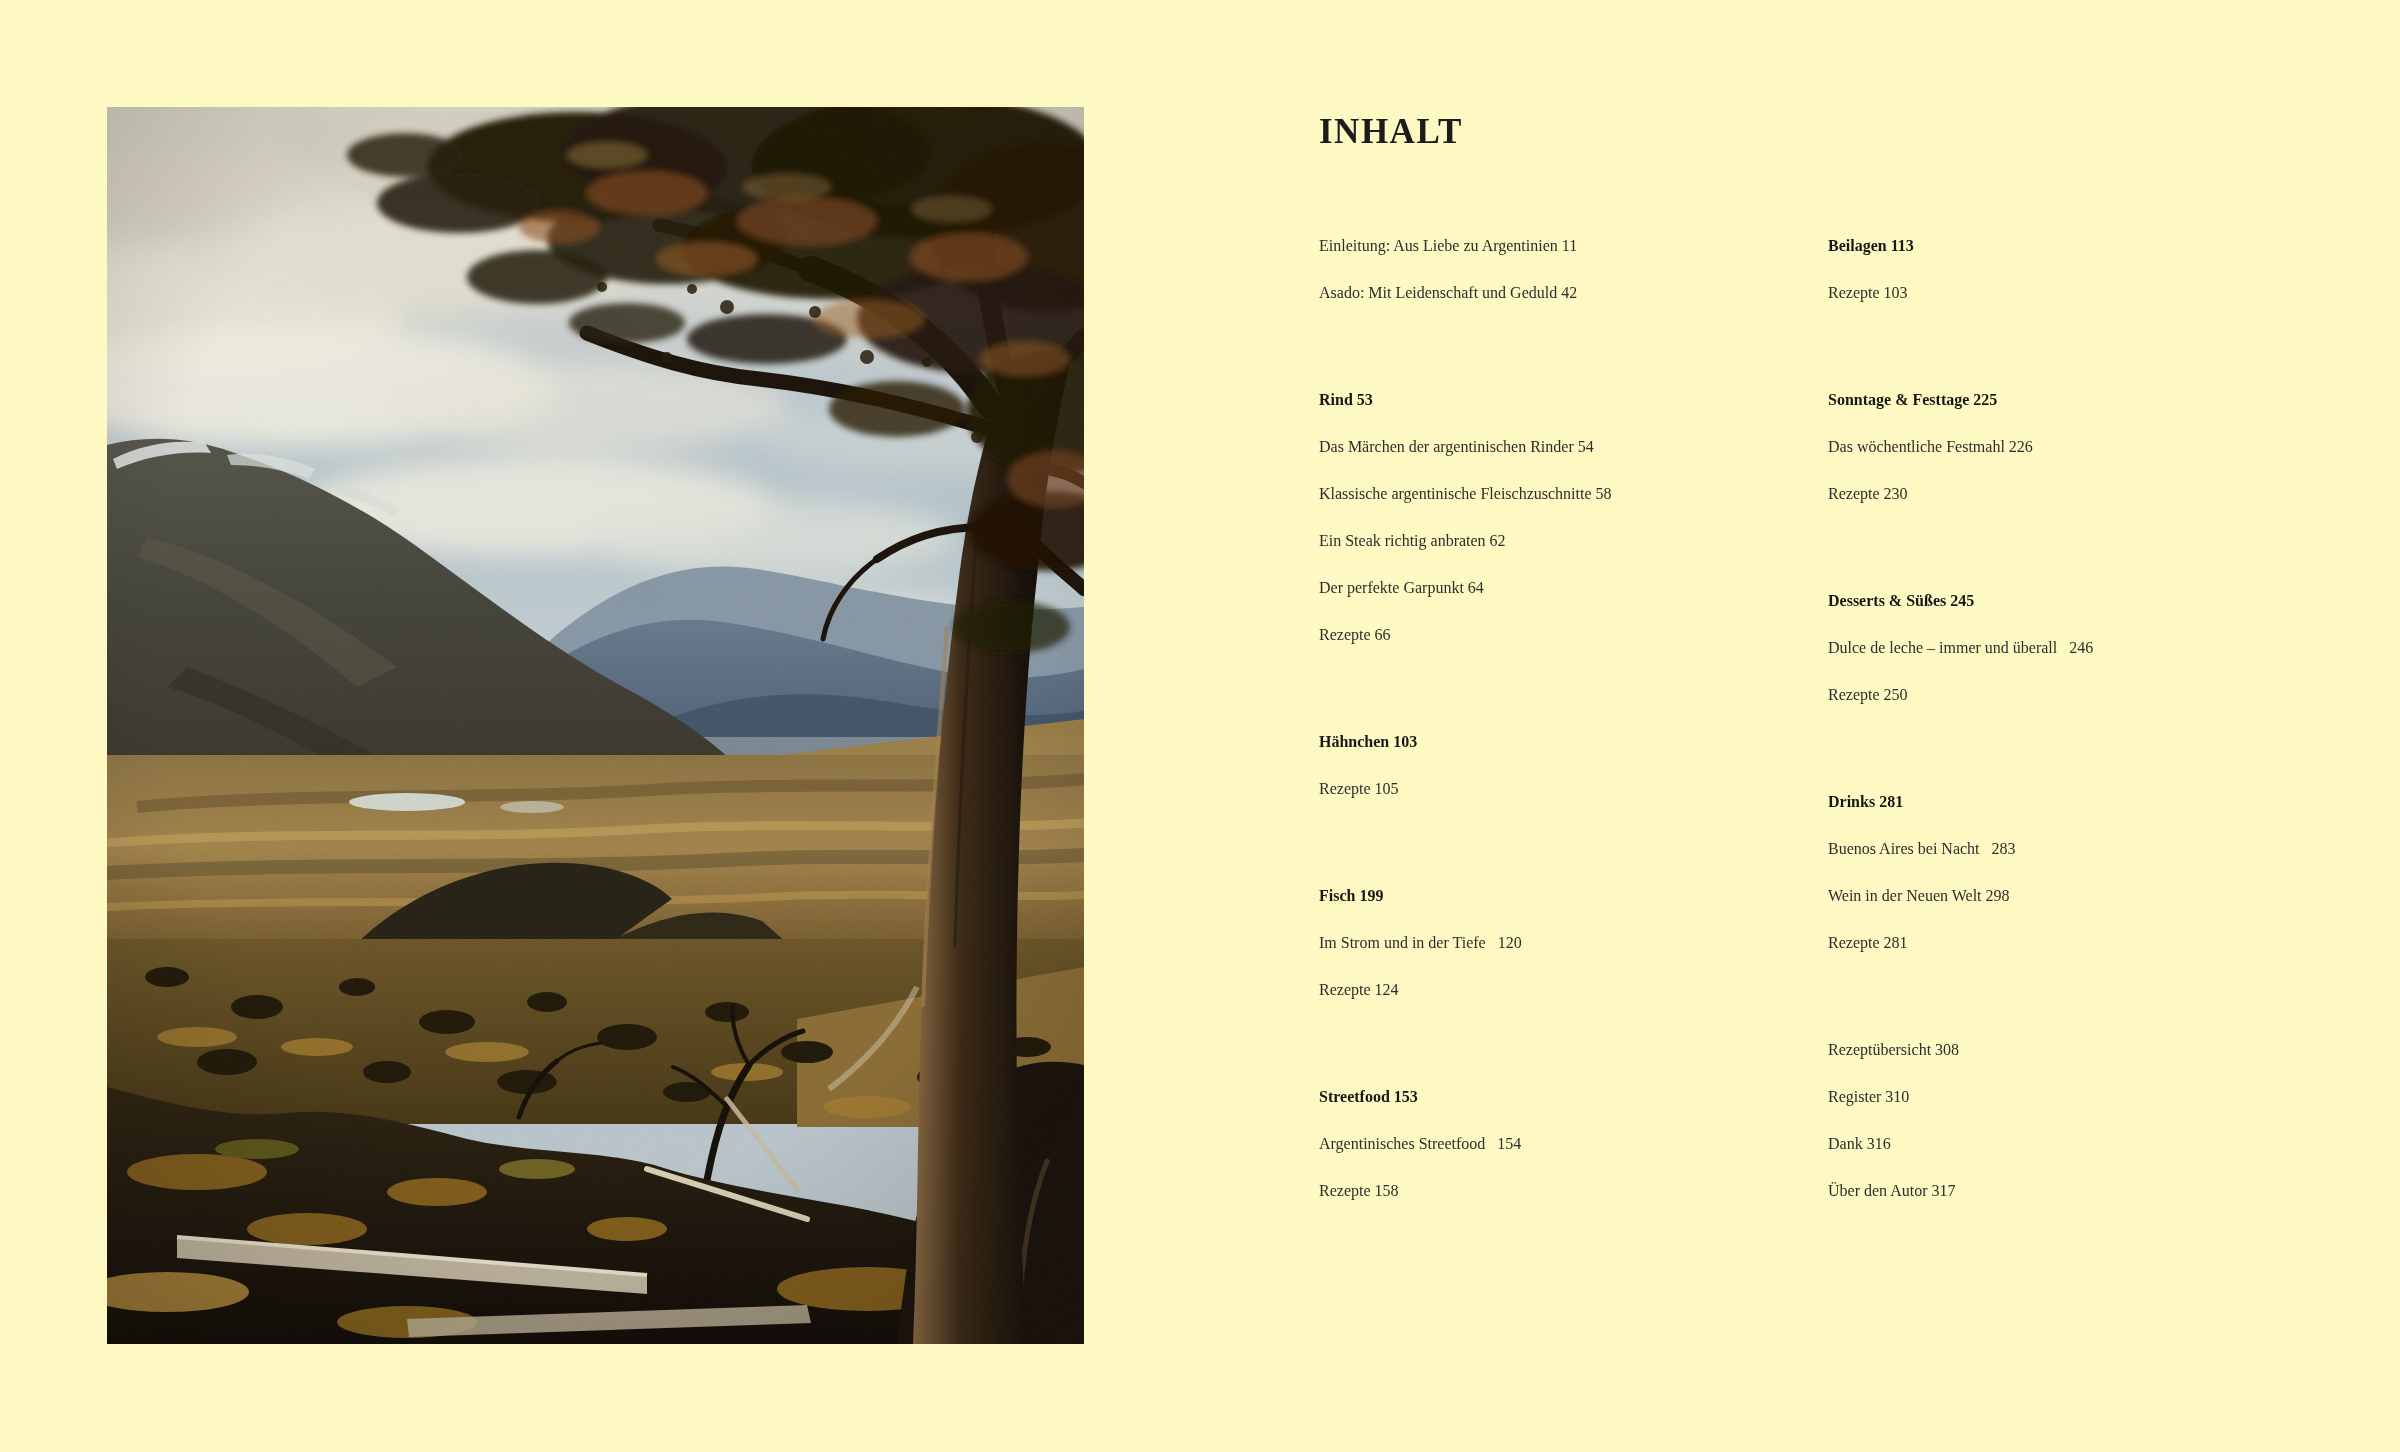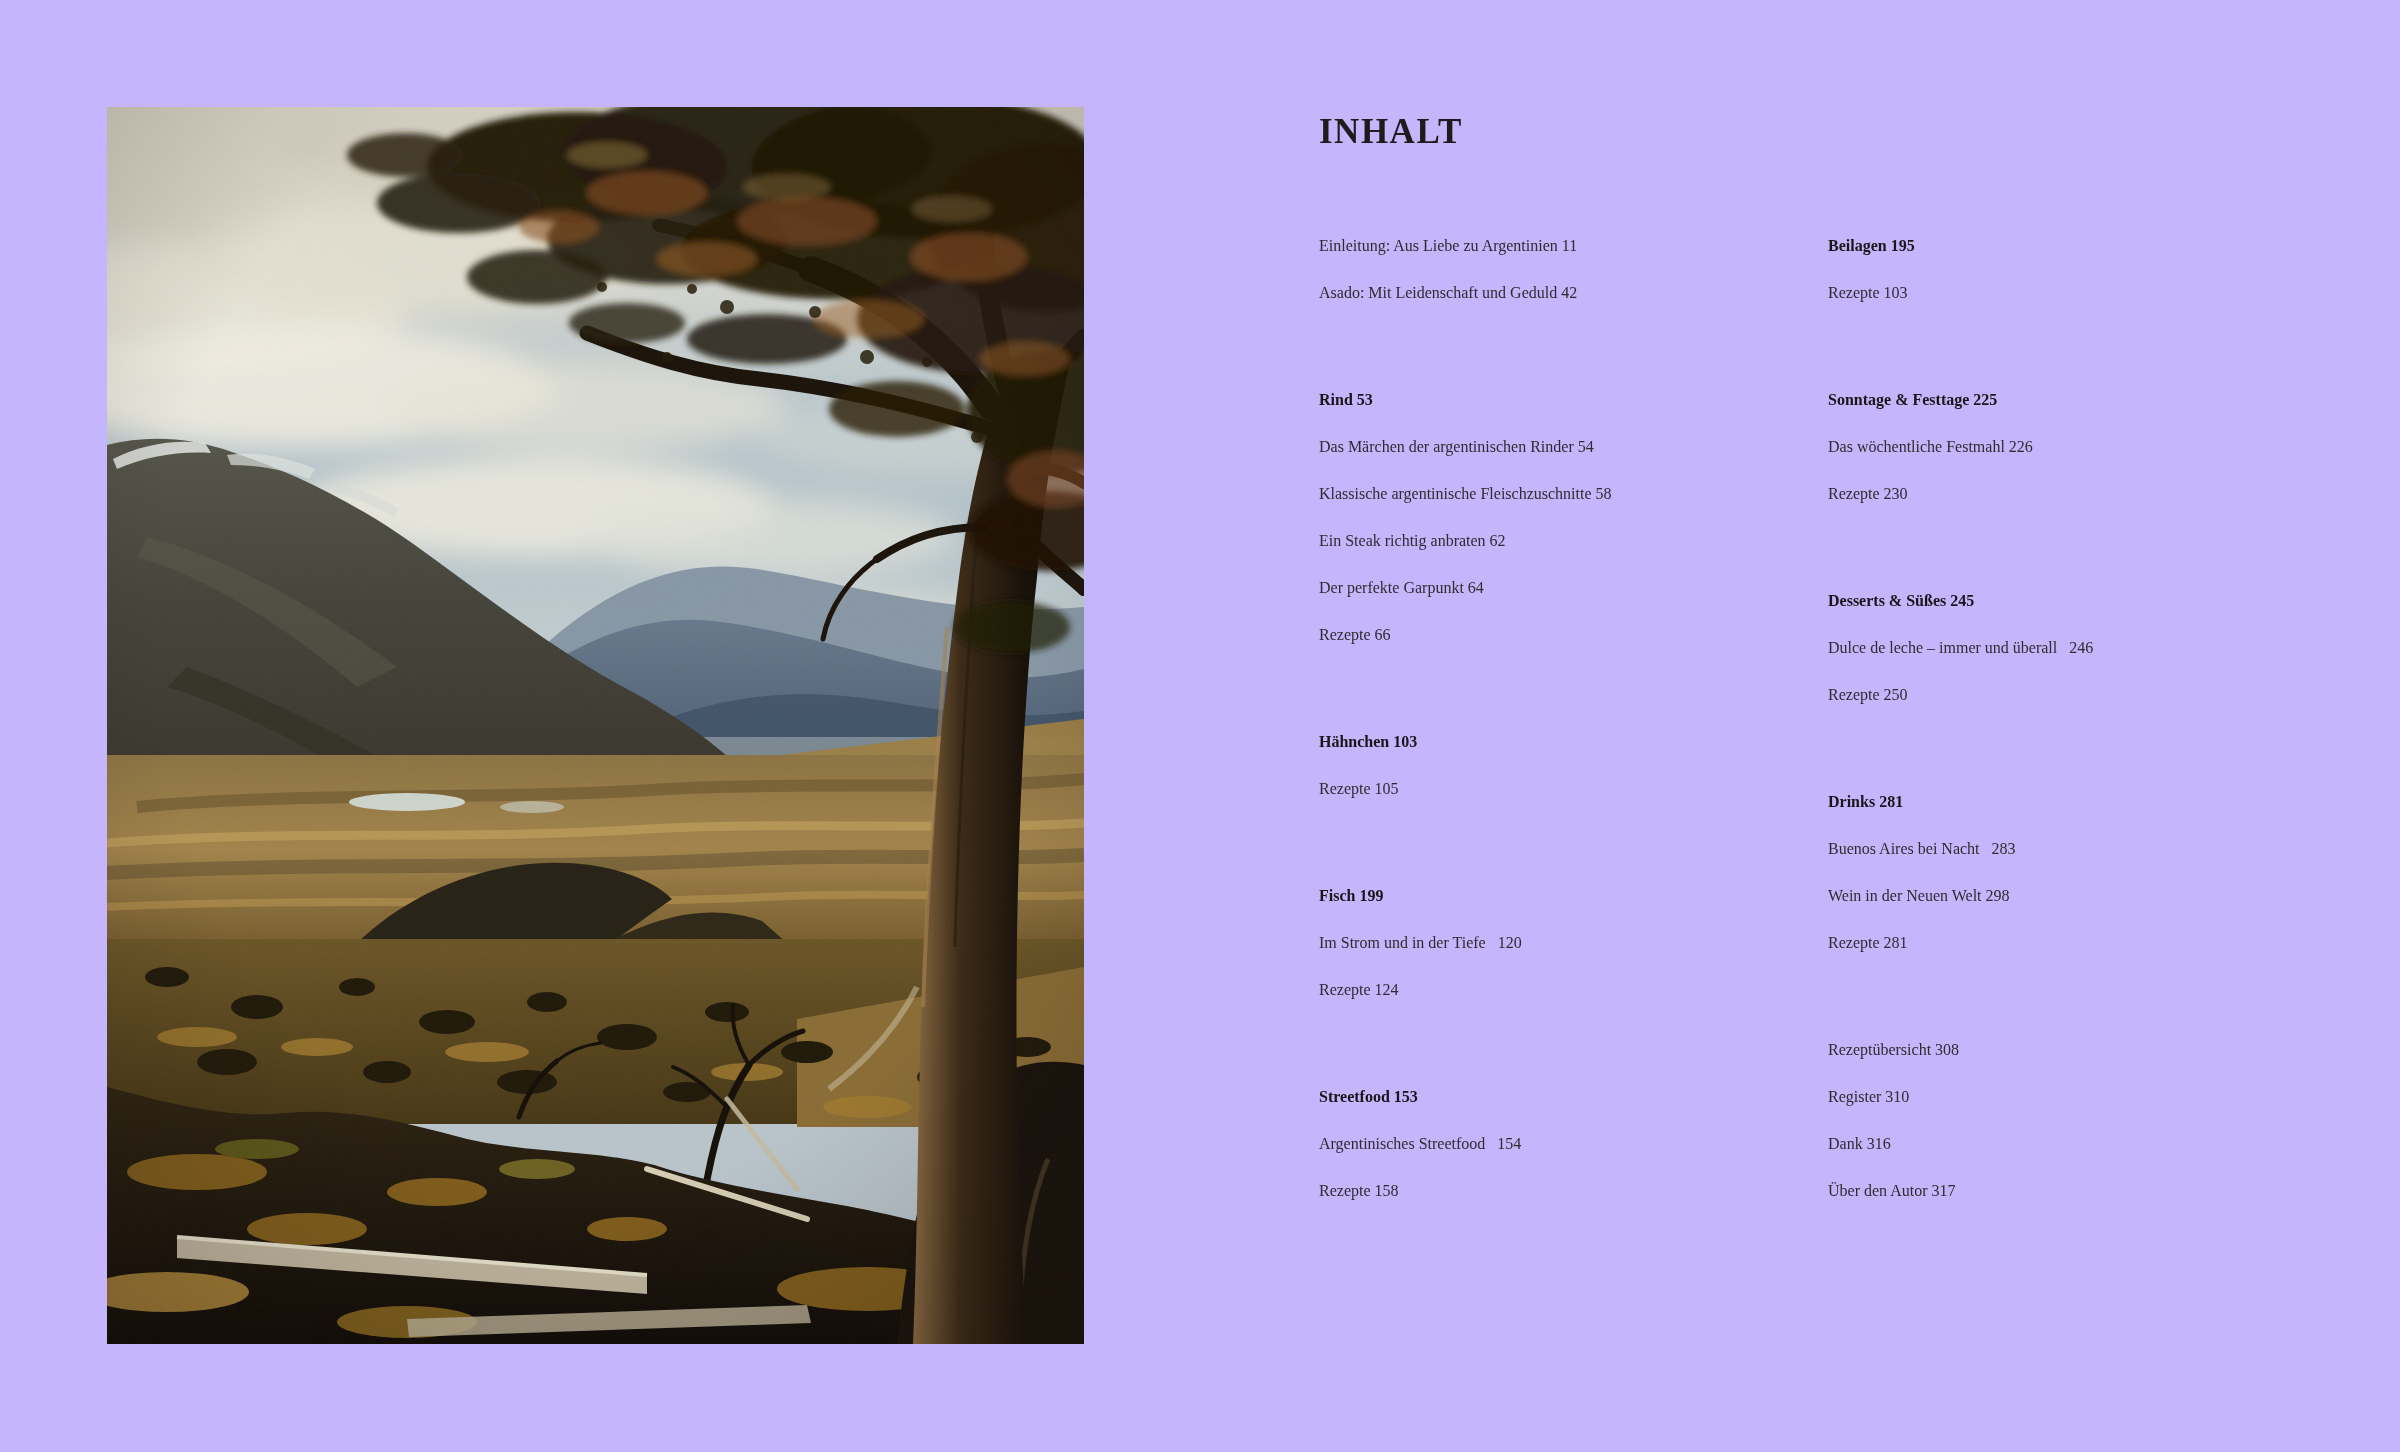--- a/index.html
+++ b/index.html
@@ -1,18 +1,18 @@
 <!DOCTYPE html>
 <html><head>
 <meta charset="utf-8">
 <style>
   html,body{margin:0;padding:0;background:#ffffff;}
   body{width:2400px;height:1452px;position:relative;overflow:hidden;
        font-family:"Liberation Serif", serif;}
-  .spread{position:absolute;inset:0;background:#c4b5fd;}
+  .spread{position:absolute;inset:0;background:#fef9c3;}
 
   
   .photo{position:absolute;left:107px;top:107px;width:977px;height:1237px;
          overflow:hidden;background:#b9c5cb;}
   .photo svg{display:block;width:100%;height:100%;}
 
   
   .toc-title{position:absolute;left:1319px;top:112px;font-size:35px;font-weight:700;
              letter-spacing:1.5px;color:#1c1c1c;white-space:nowrap;}
   .toc-col{position:absolute;top:222px;font-size:16px;color:#2d2d2d;}
@@ -292,21 +292,21 @@
     </div>
     <div class="toc-section">
       <div class="toc-line header"><span>Streetfood</span> <span class="pg">153</span></div>
       <div class="toc-line"><span>Argentinisches Streetfood</span> <span class="pg wide">154</span></div>
       <div class="toc-line"><span>Rezepte</span> <span class="pg">158</span></div>
     </div>
   </div>
 
   <div class="toc-col right">
     <div class="toc-section">
-      <div class="toc-line header"><span>Beilagen</span> <span class="pg">195</span></div>
+      <div class="toc-line header"><span>Beilagen</span> <span class="pg">113</span></div>
       <div class="toc-line"><span>Rezepte</span> <span class="pg">103</span></div>
     </div>
     <div class="toc-section">
       <div class="toc-line header"><span>Sonntage &amp; Festtage</span> <span class="pg">225</span></div>
       <div class="toc-line"><span>Das wöchentliche Festmahl</span> <span class="pg">226</span></div>
       <div class="toc-line"><span>Rezepte</span> <span class="pg">230</span></div>
     </div>
     <div class="toc-section">
       <div class="toc-line header"><span>Desserts &amp; Süßes</span> <span class="pg">245</span></div>
       <div class="toc-line"><span>Dulce de leche – immer und überall</span> <span class="pg wide">246</span></div>

